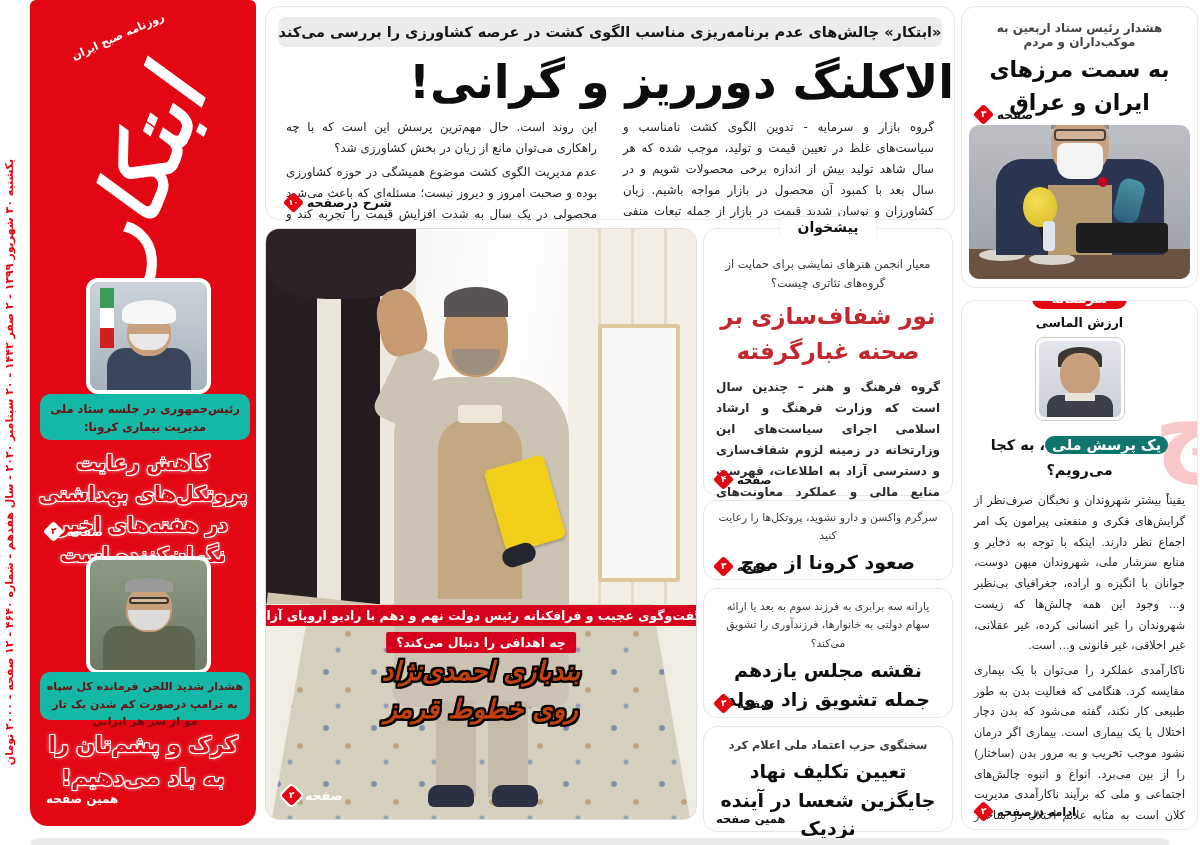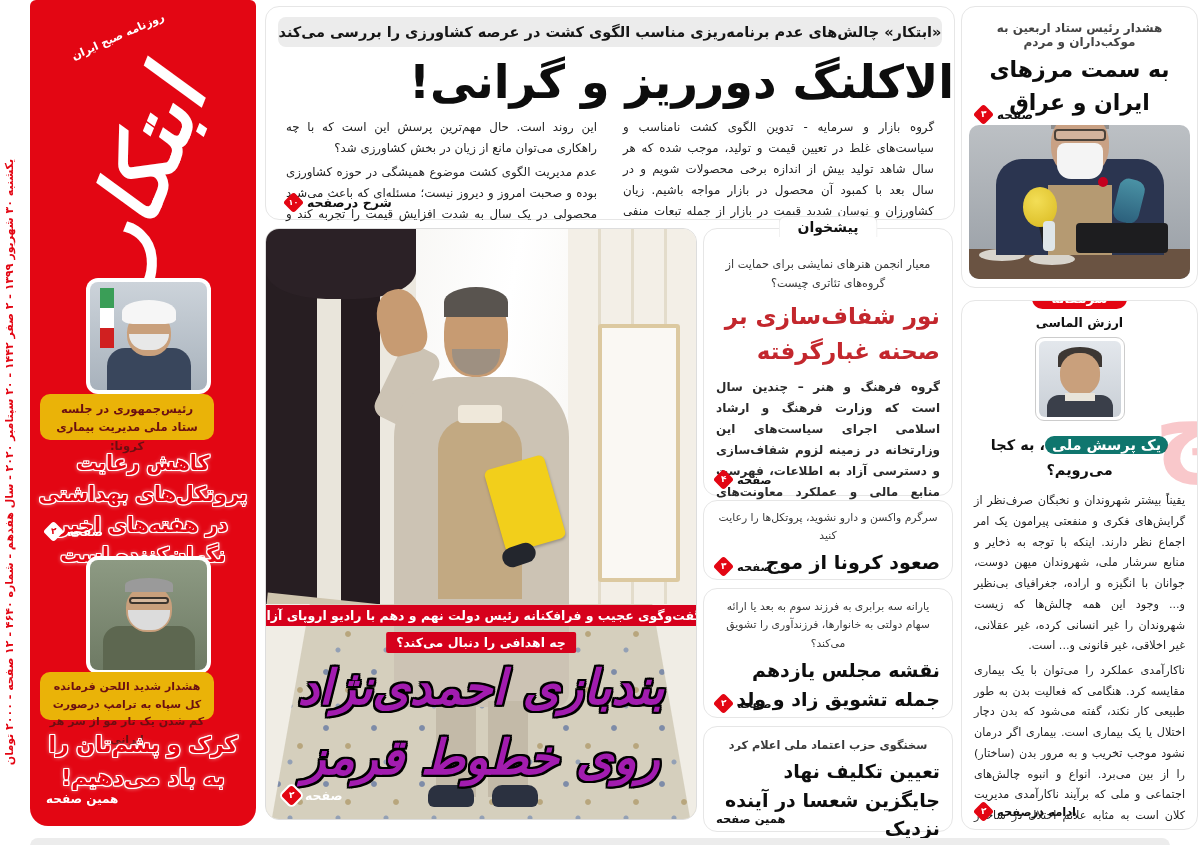--- a/index.html
+++ b/index.html
@@ -12,21 +12,21 @@
   .dateline{position:absolute;left:3px;top:824px;width:724px;transform:rotate(-90deg);transform-origin:0 0;
     font-size:11px;font-weight:bold;color:#e30613;text-align:center;white-space:nowrap;direction:rtl;}
 
   
   .red-col{position:absolute;left:30px;top:0;width:226px;height:826px;background:#e30613;border-radius:6px 6px 18px 18px;}
   .logo-word{position:absolute;top:125px;left:6px;width:214px;text-align:center;color:#fff;font-weight:900;
     font-size:88px;font-style:italic;transform:rotate(-68deg);letter-spacing:-4px;line-height:1;}
   .logo-tagline{position:absolute;top:30px;left:38px;color:#fff;font-size:11px;font-weight:bold;transform:rotate(-24deg);white-space:nowrap;}
   .photo-frame{position:absolute;background:#fff;border-radius:12px;padding:4px;}
   .photo-frame .ph{position:relative;width:100%;height:100%;border-radius:8px;overflow:hidden;}
-  .red-kicker{position:absolute;left:10px;width:174px;background:#eab308;border-radius:10px;color:#6b0f12;
+  .red-kicker{position:absolute;left:10px;width:210px;background:#14b8a6;border-radius:10px;color:#6b0f12;
     font-size:11.5px;font-weight:bold;text-align:center;line-height:1.6;padding:6px 6px;box-sizing:border-box;}
   .red-head{position:absolute;left:6px;width:214px;text-align:center;font-weight:900;font-size:20.5px;line-height:1.5;color:#e30613;
     text-shadow:0 1px 0 #fff,0 -1px 0 #fff,1px 0 0 #fff,-1px 0 0 #fff,1px 1px 0 #fff,-1px -1px 0 #fff,1px -1px 0 #fff,-1px 1px 0 #fff,0 0 5px rgba(255,255,255,.95);}
   .red-badge{position:absolute;left:16px;display:flex;align-items:center;gap:6px;color:#fff;font-size:12px;font-weight:bold;}
 
   
   .dm{width:15px;height:15px;background:#e30613;border-radius:3px;transform:rotate(45deg);display:inline-flex;align-items:center;justify-content:center;flex:none;}
   .dm>span{transform:rotate(-45deg);color:#fff;font-size:9px;font-weight:bold;line-height:1;}
   .dm.w{background:#fff;}
   .dm.w>span{color:#e30613;}
@@ -65,30 +65,30 @@
   .aj .hair{position:absolute;left:178px;top:58px;width:64px;height:30px;background:#59544f;border-radius:50% 50% 0 0;}
   .aj .beard{position:absolute;left:186px;top:120px;width:48px;height:26px;background:rgba(150,142,132,.85);border-radius:0 0 22px 22px;}
   .aj .hand{position:absolute;left:112px;top:60px;width:46px;height:66px;background:#c79b72;border-radius:46% 46% 30% 30%;transform:rotate(-14deg);}
   .aj .forearm{position:absolute;left:120px;top:116px;width:42px;height:80px;background:#ccc3b4;transform:rotate(26deg);border-radius:12px;}
   .aj .folder{position:absolute;left:228px;top:232px;width:62px;height:86px;background:#f2cf1b;border-radius:6px;transform:rotate(-16deg);box-shadow:0 2px 3px rgba(0,0,0,.25);}
   .aj .case{position:absolute;left:236px;top:316px;width:34px;height:20px;background:#23262d;border-radius:10px;transform:rotate(-18deg);}
   .aj .leg{position:absolute;top:472px;width:40px;height:96px;background:#c3baa8;}
   .aj .shoe{position:absolute;top:556px;width:46px;height:22px;background:#2b3140;border-radius:10px 10px 6px 6px;}
   .cap-bar{position:absolute;left:50%;transform:translateX(-50%);background:#d6001c;color:#fff;font-size:12.5px;font-weight:bold;
     padding:3px 10px;white-space:nowrap;border-radius:2px;}
-  .aj-head{position:absolute;left:0;width:100%;text-align:center;color:#a21caf;font-weight:900;font-size:48px;line-height:1.45;font-style:italic;
+  .aj-head{position:absolute;left:0;width:100%;text-align:center;color:#c2410c;font-weight:900;font-size:26px;line-height:1.45;font-style:italic;
     text-shadow:0 2px 0 #000,0 -2px 0 #000,2px 0 0 #000,-2px 0 0 #000,2px 2px 0 #000,-2px -2px 0 #000,2px -2px 0 #000,-2px 2px 0 #000;}
   .aj-badge{position:absolute;left:18px;bottom:16px;color:#fff;font-size:12.5px;}
 
   
   .pk-tab{position:absolute;top:-13px;left:50%;transform:translateX(-50%);background:#fff;border:1px solid #e7e7e7;border-bottom:none;
     border-radius:7px 7px 0 0;padding:2px 18px;font-weight:900;font-size:14px;color:#111;}
   .pk-kicker{margin:20px 12px 0;text-align:center;font-size:11.3px;line-height:1.7;color:#3a3a3a;font-weight:500;}
   .pk-kicker.first{margin-top:26px;}
-  .pk-head{margin:6px 12px 0;text-align:right;font-weight:900;line-height:1.5;color:#0e0e0e;}
+  .pk-head{margin:6px 12px 0;text-align:center;font-weight:900;line-height:1.5;color:#0e0e0e;}
   .pk-head.red{color:#c3272d;font-size:23px;}
   .pk-body{margin:9px 12px 0;font-size:12px;line-height:1.75;text-align:justify;color:#2b2b2b;font-weight:bold;}
   .pk-badge{position:absolute;left:12px;bottom:8px;font-size:11.5px;}
 
   
   .bd-kicker{margin:14px 10px 0;text-align:center;font-size:12px;color:#444;font-weight:600;}
   .bd-head{margin:4px 6px 0;text-align:center;font-size:22px;font-weight:900;color:#0d0d0d;line-height:1.5;}
   .bd-badge{position:absolute;left:14px;top:100px;font-size:12px;}
   .bd-photo{position:absolute;left:7px;right:7px;top:118px;bottom:8px;border-radius:10px;overflow:hidden;
     background:linear-gradient(#bcc0c4,#989ea5);}

